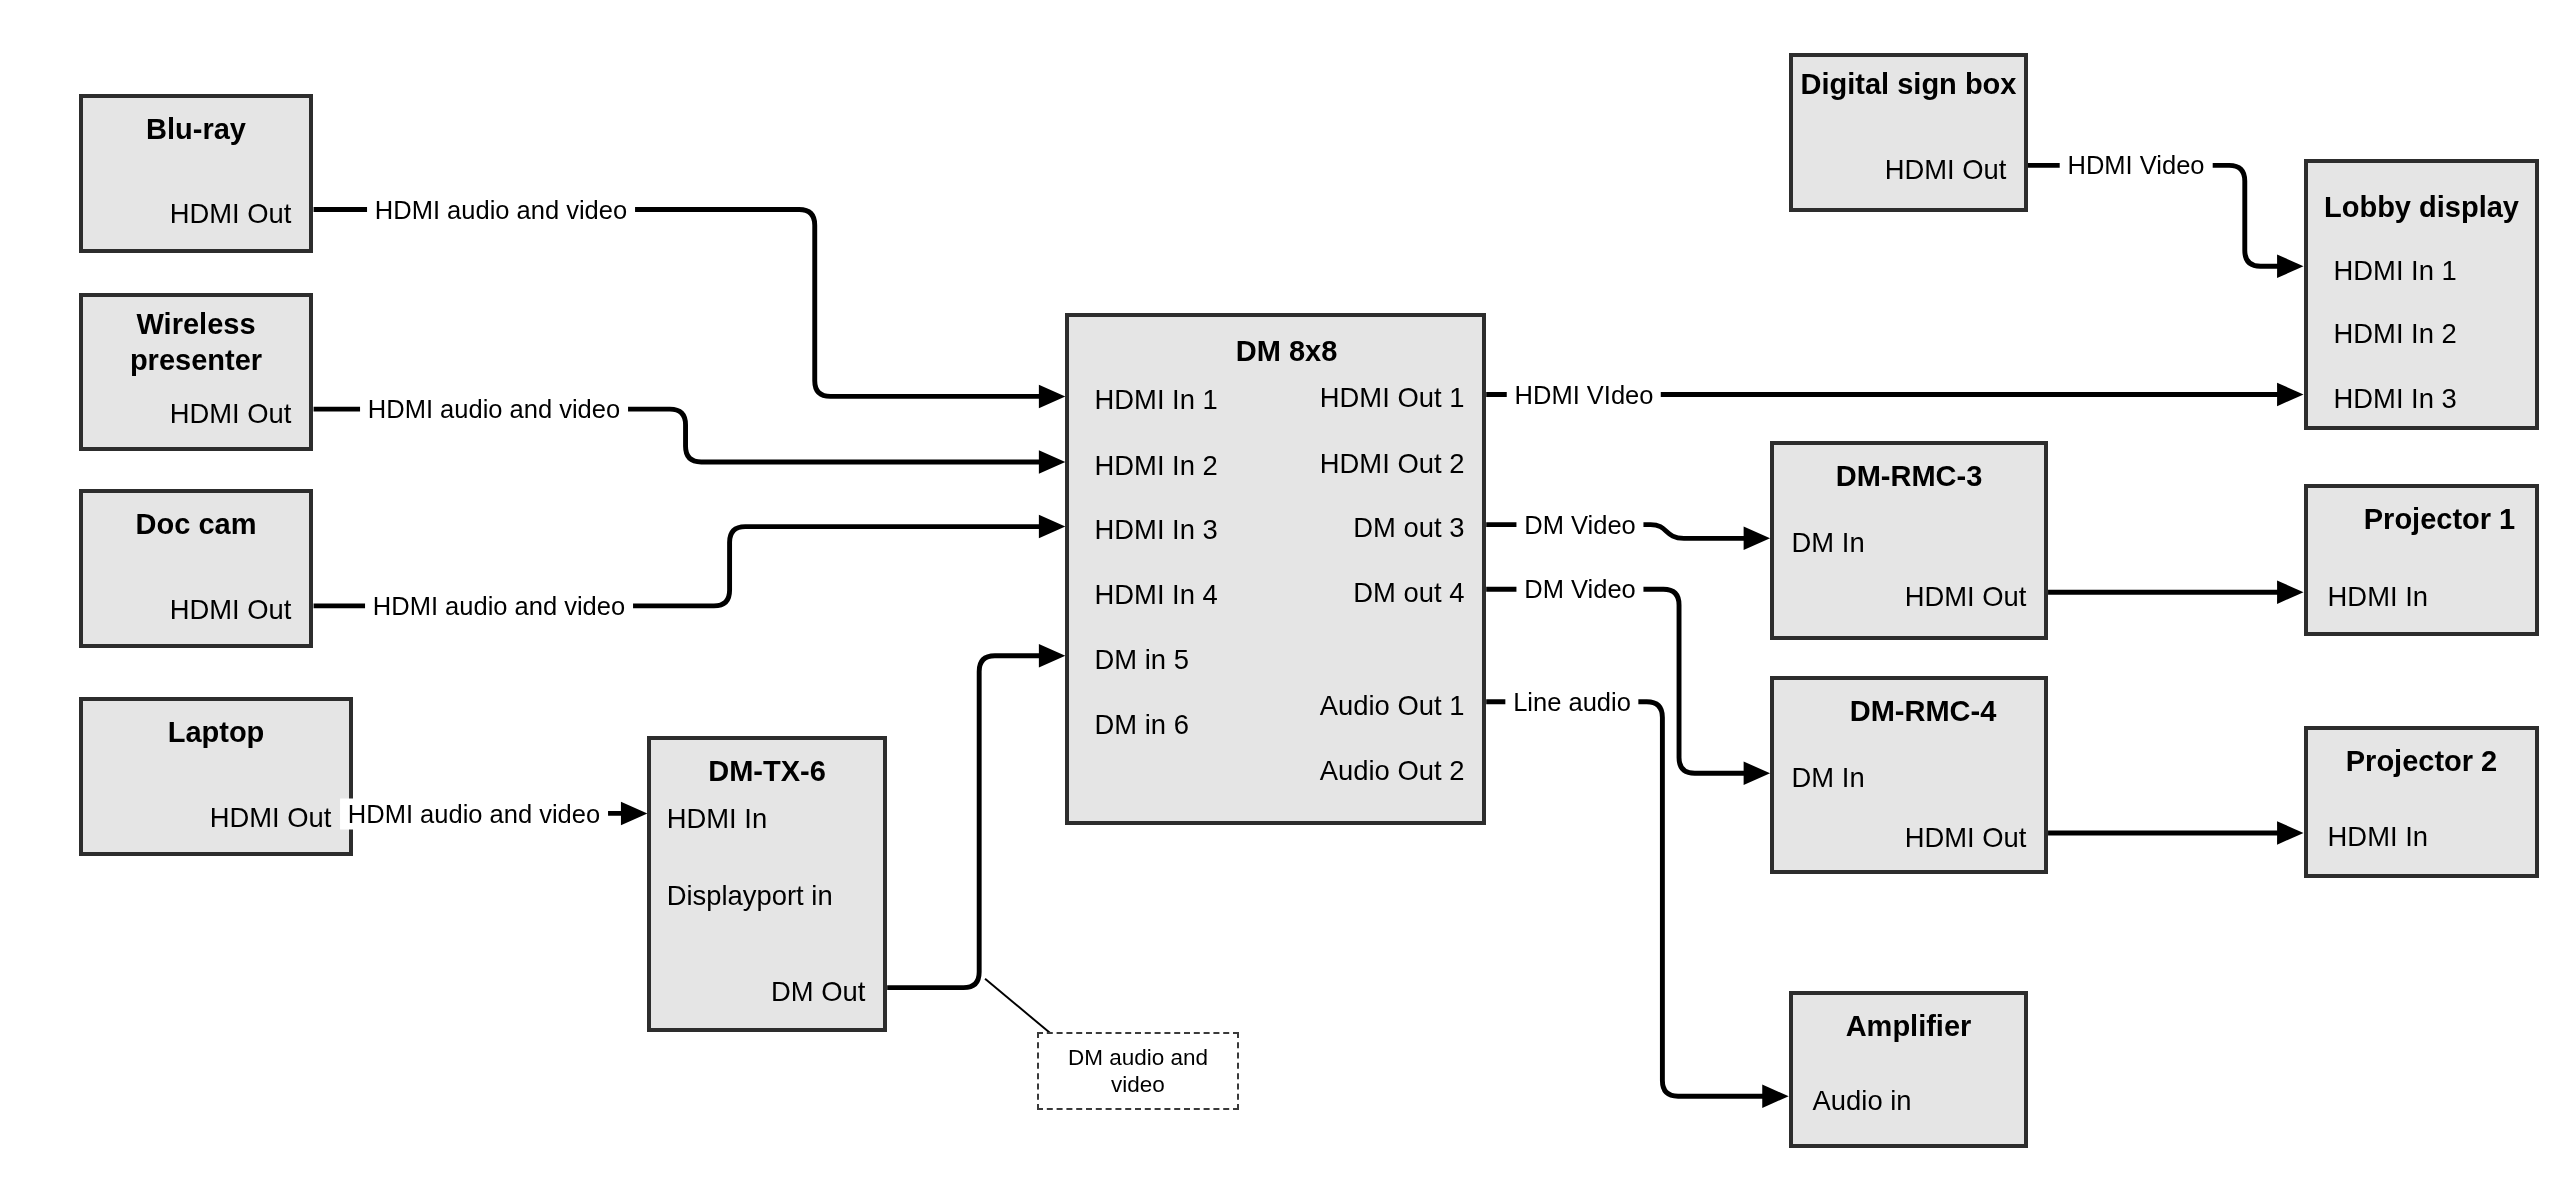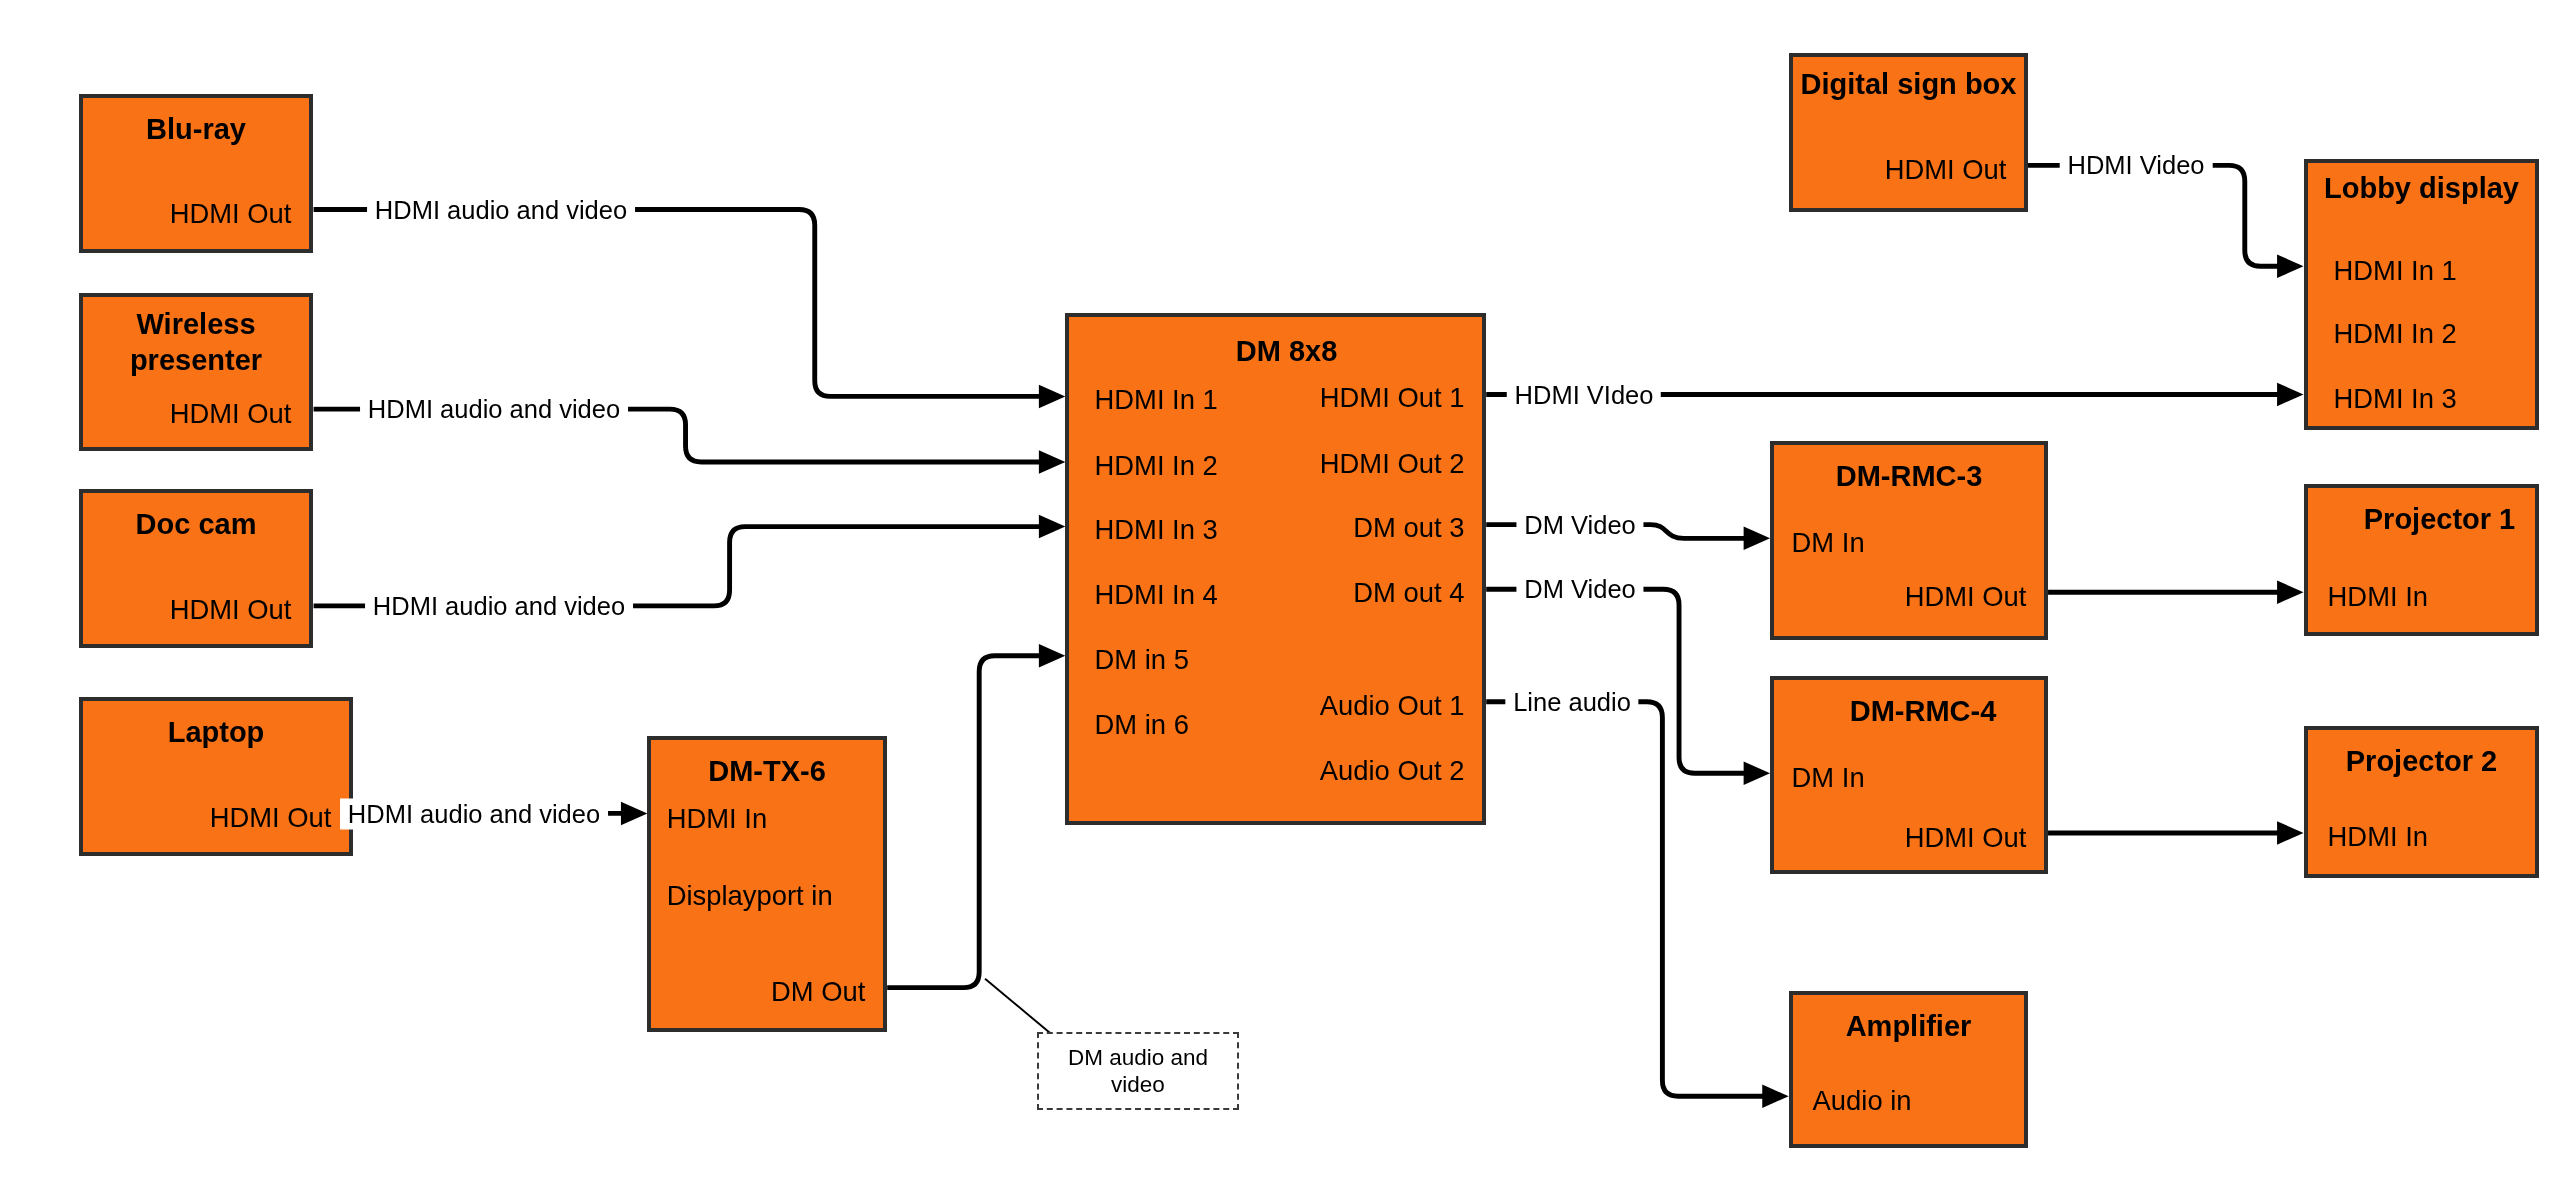--- a/index.html
+++ b/index.html
@@ -1,20 +1,20 @@
 <!DOCTYPE html>
 <html><head>
 <meta charset="utf-8">
 <style>
   html,body{margin:0;padding:0;background:#ffffff;}
   body{width:2576px;height:1201px;overflow:hidden;
        font-family:"Liberation Sans","DejaVu Sans",sans-serif;color:#000;}
   .canvas{position:relative;width:2576px;height:1201px;background:#fff;}
   svg.wires{position:absolute;left:0;top:0;width:2576px;height:1201px;}
-  .node{position:absolute;background:#f97316;border:4.9px solid #2d2d2d;box-sizing:border-box;}
+  .node{position:absolute;background:#e5e5e5;border:4.9px solid #2d2d2d;box-sizing:border-box;}
   .node .title{padding-top:12.7px;text-align:center;font-weight:bold;font-size:29px;line-height:36px;}
   .port{position:absolute;font-size:27.4px;line-height:27.4px;white-space:nowrap;transform:translateY(-50%);}
   .port.pl{left:25.5px;}
   .port.pr{right:17.6px;text-align:right;}
   .wire-label{position:absolute;transform:translate(-50%,-50%);background:#fff;
               font-size:25.5px;line-height:29px;padding:1px 7.8px;white-space:nowrap;z-index:3;}
   .note{position:absolute;border:2px dashed #3a3a3a;background:#fff;display:flex;
         align-items:center;justify-content:center;text-align:center;
         font-size:22.5px;line-height:27.4px;padding:5.9px 9.8px;box-sizing:border-box;z-index:3;}
 </style>
@@ -119,21 +119,21 @@
     <div class="port pr" style="top:389px;">Audio Out 1</div>
     <div class="port pr" style="top:454px;">Audio Out 2</div>
   </div>
 
   <div class="node" style="left:1789px;top:53px;width:239px;height:159px;">
     <div class="title" style="padding-top:8.8px;">Digital sign box</div>
     <div class="port pr" style="top:113px;">HDMI Out</div>
   </div>
 
   <div class="node" style="left:2304px;top:159px;width:235px;height:271px;">
-    <div class="title" style="padding-top:7px;">Lobby display</div>
+    <div class="title" style="padding-top:26px;">Lobby display</div>
     <div class="port pl" style="top:108px;">HDMI In 1</div>
     <div class="port pl" style="top:171px;">HDMI In 2</div>
     <div class="port pl" style="top:236px;">HDMI In 3</div>
   </div>
 
   <div class="node" style="left:1770px;top:441px;width:278px;height:199px;">
     <div class="title">DM-RMC-3</div>
     <div class="port pl" style="left:17.6px;top:98px;">DM In</div>
     <div class="port pr" style="top:152px;">HDMI Out</div>
   </div>

